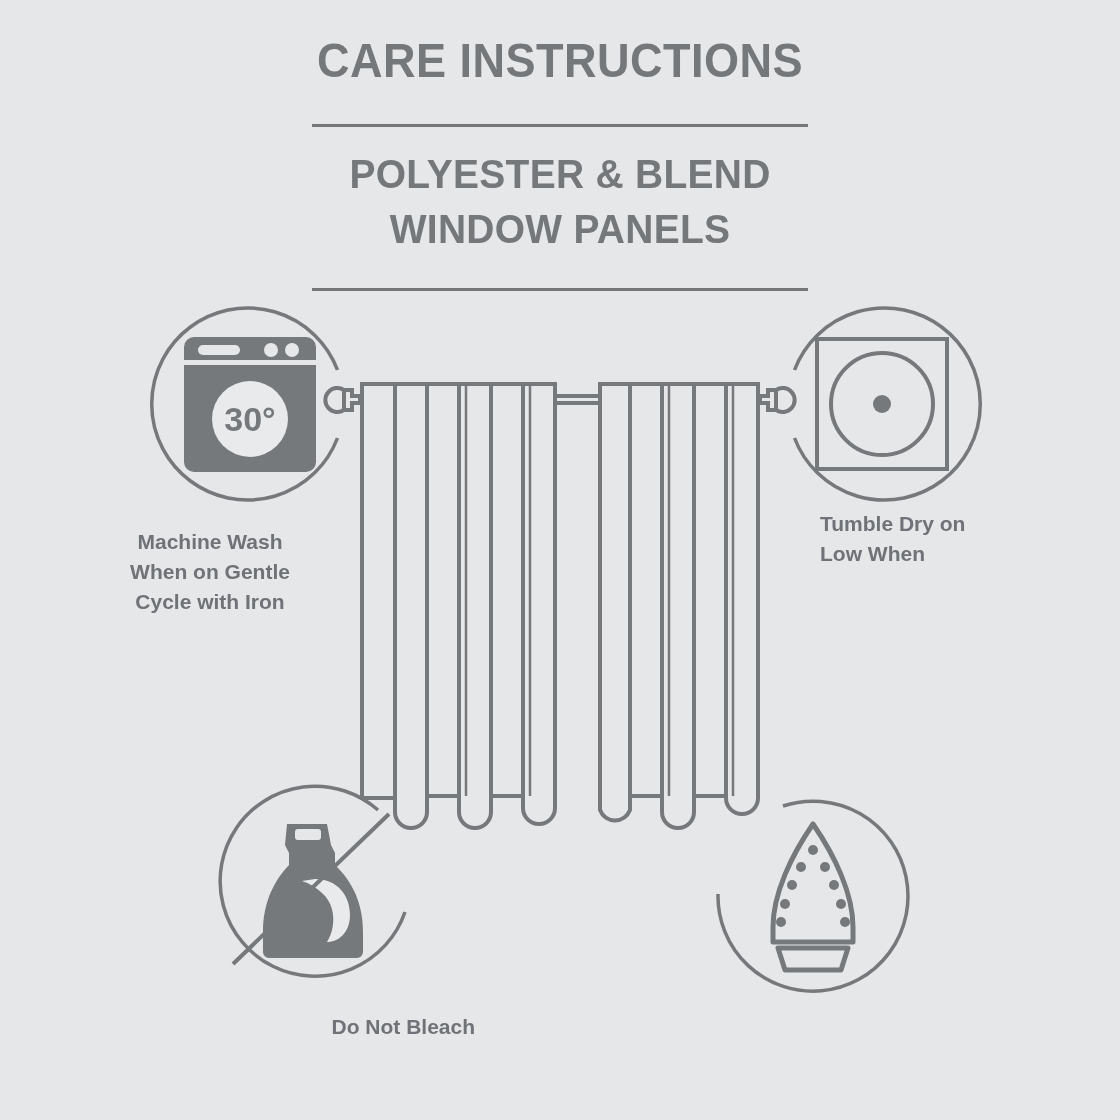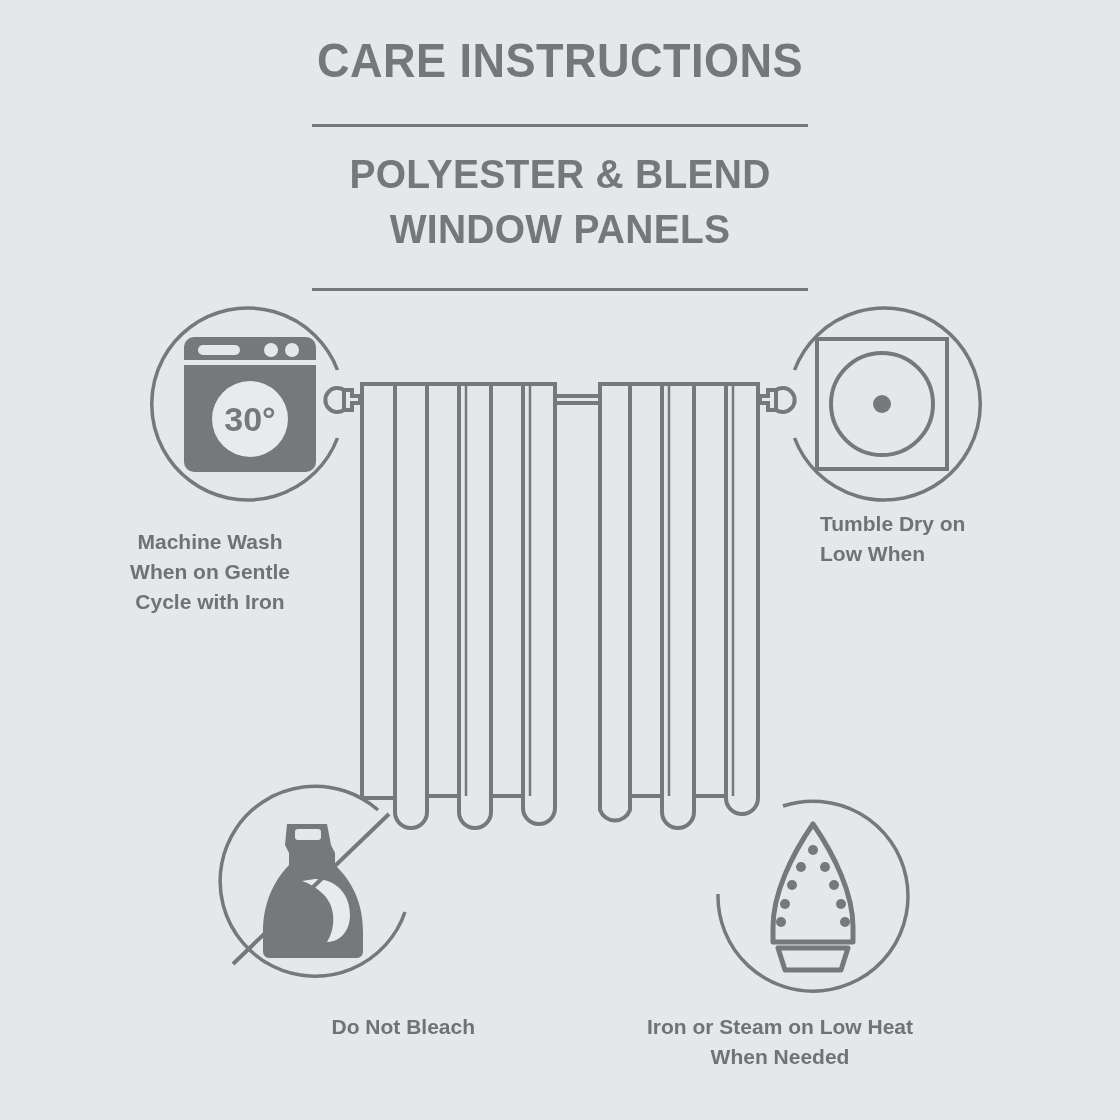--- a/index.html
+++ b/index.html
@@ -268,18 +268,14 @@
         <circle cx="87" cy="103" r="5"></circle>
         <circle cx="129" cy="103" r="5"></circle>
         <circle cx="80" cy="122" r="5"></circle>
         <circle cx="136" cy="122" r="5"></circle>
         <circle cx="76" cy="140" r="5"></circle>
         <circle cx="140" cy="140" r="5"></circle>
       </g>
     </svg>
   </div>
 
-  <div class="caption cap-iron">
-    <div>Iron or Steam on Low Heat</div>
-    <div>When Needed</div>
-  </div>
 
 </div>
 
 </body></html>

